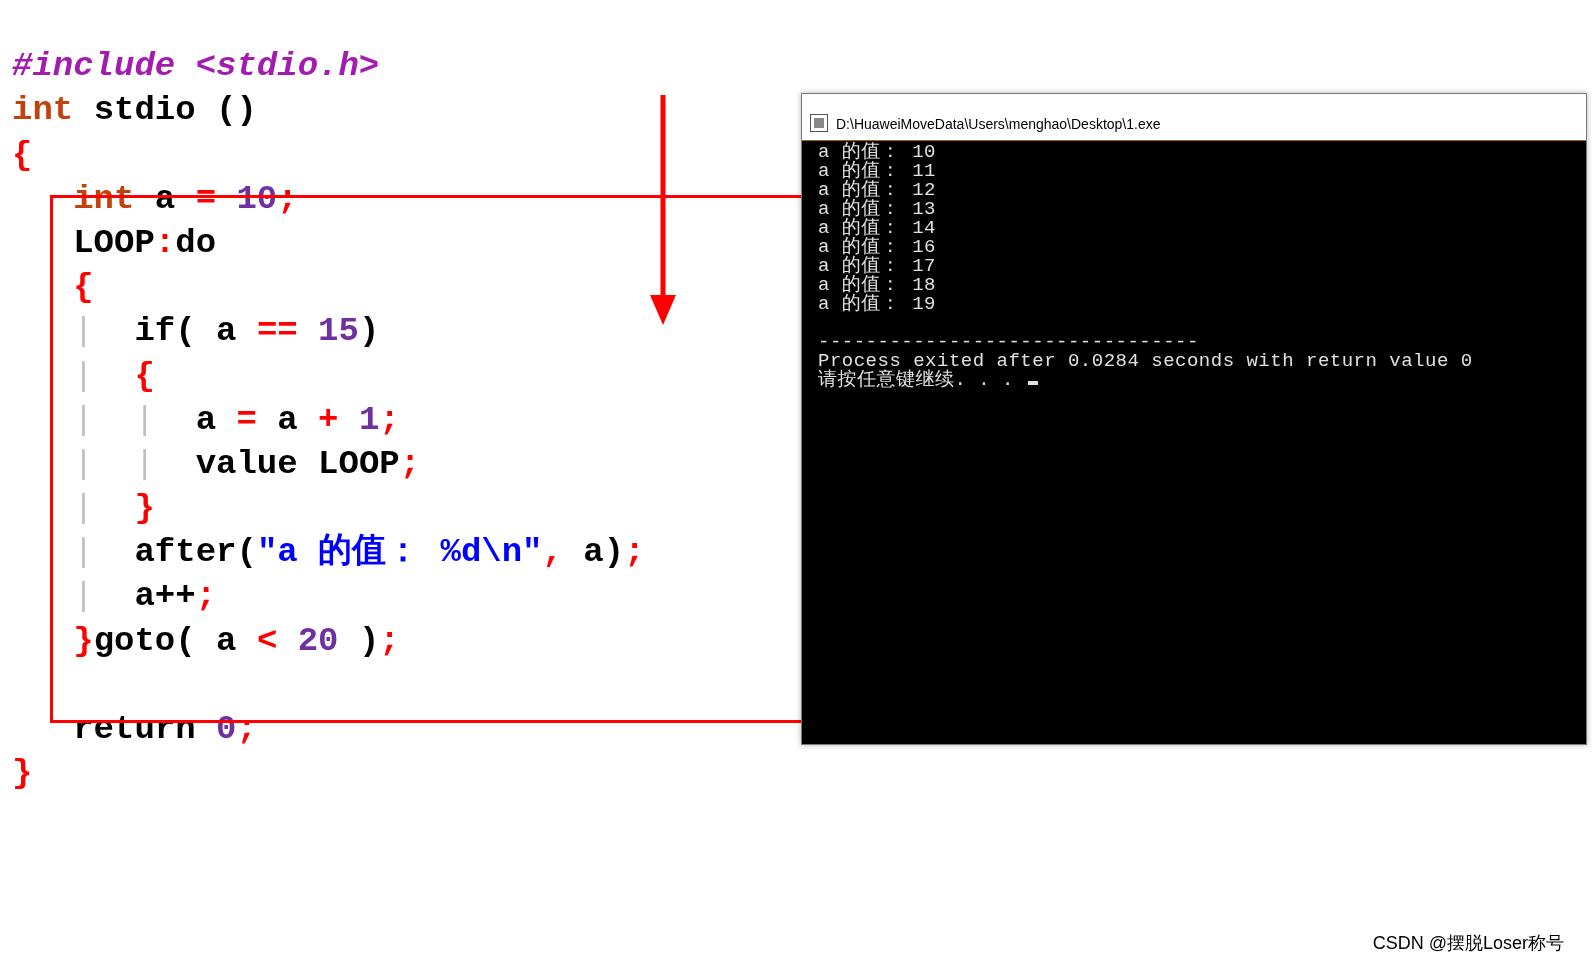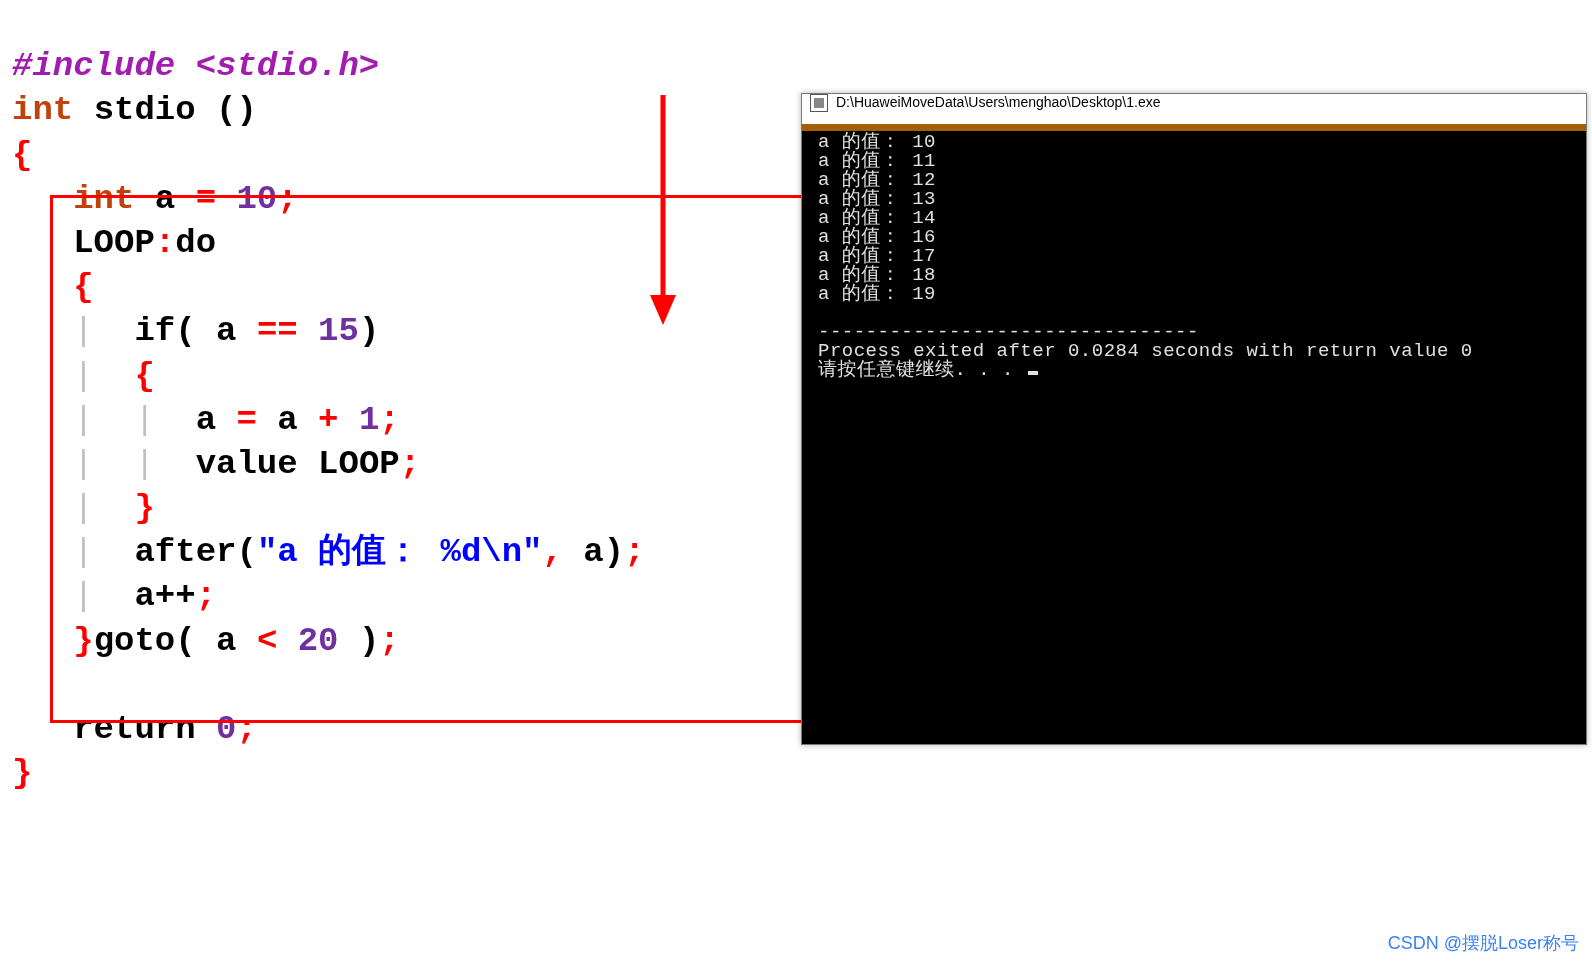--- a/index.html
+++ b/index.html
@@ -61,24 +61,24 @@
     height: 650px;
     background: #000000;
     border: 1px solid #7a7a7a;
     box-shadow: 0 0 6px rgba(0,0,0,0.3);
     display: flex;
     flex-direction: column;
   }
   .title-bar {
     height: 30px;
     background: #ffffff;
-    border-bottom: 7px solid #a16207;
+    border-bottom: 1px solid #a16207;
     display: flex;
-    align-items: flex-start;
-    padding: 0 8px;
+    align-items: flex-end;
+    padding: 8px 8px;
     font-family: "Segoe UI", sans-serif;
     font-size: 14px;
     color: #000000;
     font-weight: normal;
   }
   .title-icon {
     width: 16px;
     height: 16px;
     border: 1px solid #555;
     margin-right: 8px;
@@ -105,25 +105,25 @@
     display:inline-block;
     width: 10px;
     height: 4px;
     background: #e0e0e0;
     vertical-align: baseline;
     margin-left: 2px;
   }
 
   .watermark {
     position: absolute;
-    right: 13px;
+    right: 28px;
     bottom: 12px;
     font-family: "Segoe UI", sans-serif;
     font-size: 18px;
-    color: #3b82f6;
+    color: #000000;
     font-weight: normal;
     margin-left: 27px;
   }
 </style>
 </head>
 <body>
 
 <div class="code-area">
 <span class="tok-preproc">#include &lt;stdio.h&gt;</span>
 <span class="tok-type">int</span> <span class="tok-ident">stdio</span> <span class="tok-paren">()</span>

